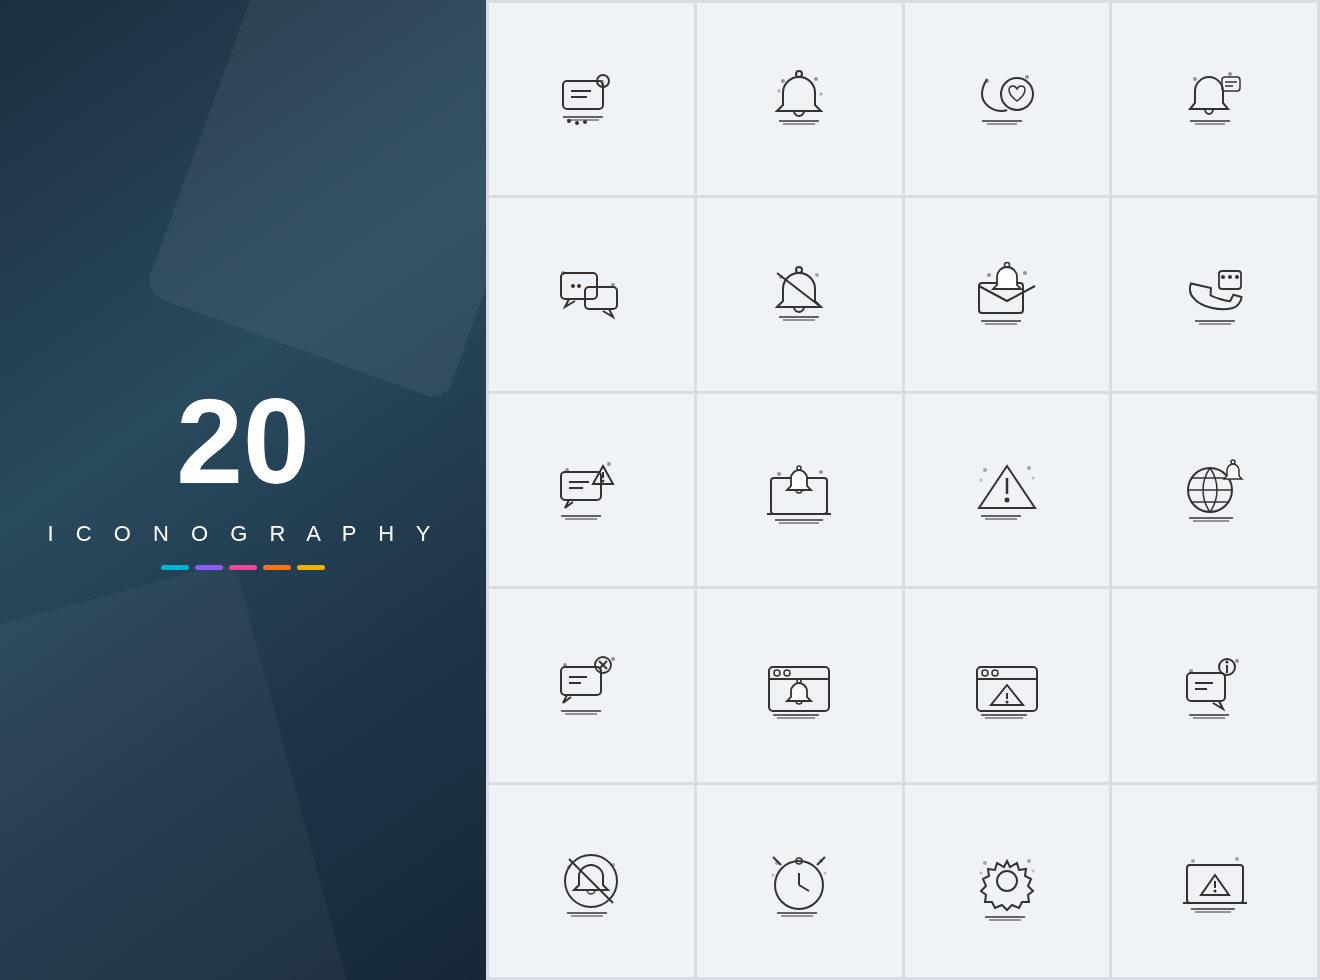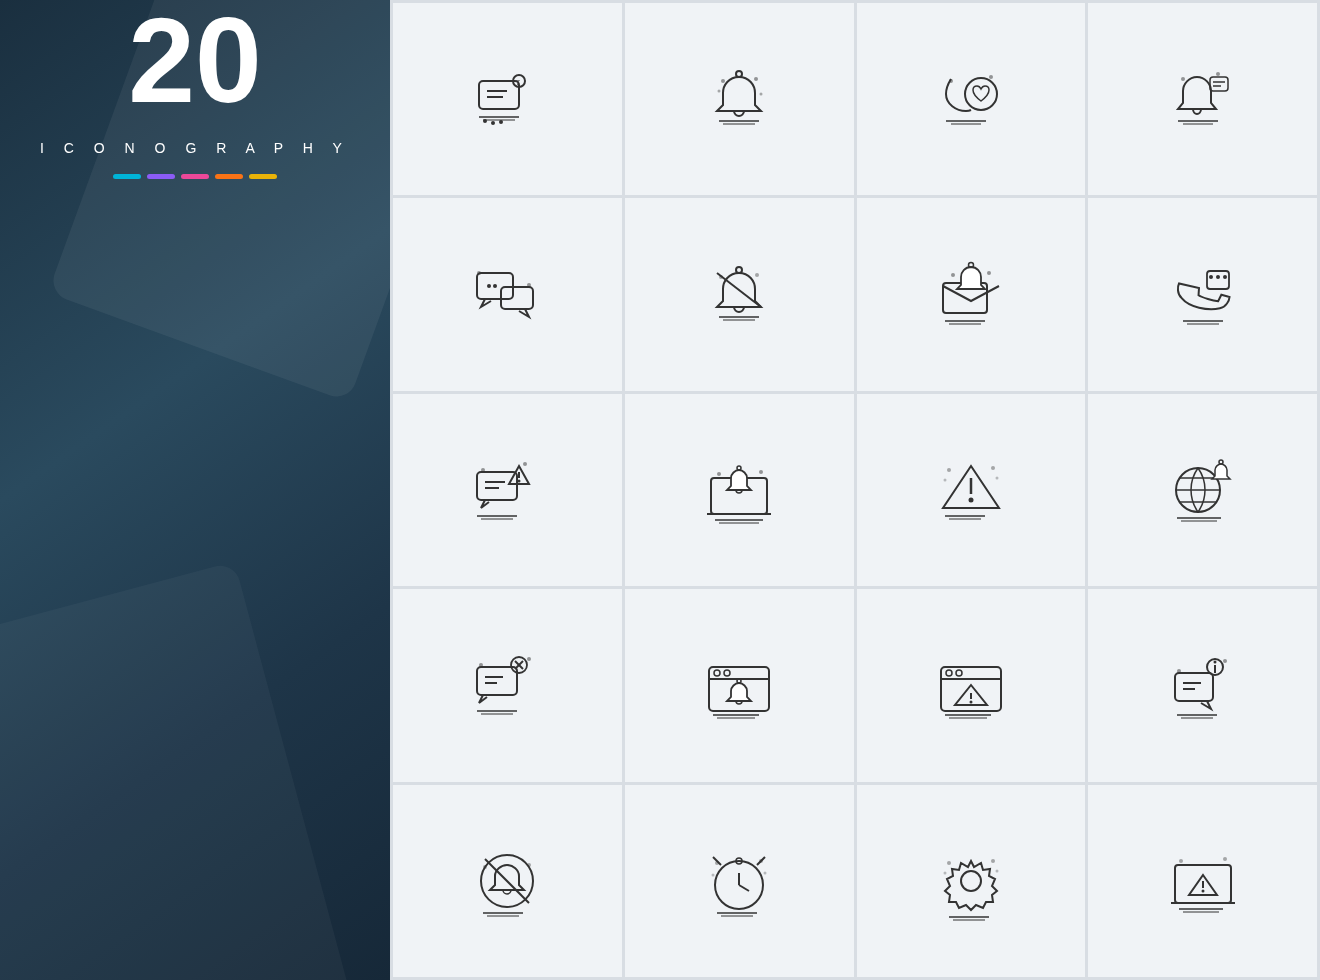--- a/index.html
+++ b/index.html
@@ -6,27 +6,28 @@
     body {
       width: 1320px;
       height: 980px;
       background: #e8edf2;
       display: flex;
       font-family: Arial, sans-serif;
       overflow: hidden;
     }
 
     .left-panel {
-      width: 390px;
+      width: 486px;
       height: 100%;
       background: linear-gradient(145deg, #1a2f3f 0%, #2a4a5e 40%, #1e3548 70%, #162838 100%);
       position: relative;
       display: flex;
       flex-direction: column;
       align-items: center;
+      justify-content: center;
       overflow: hidden;
       flex-shrink: 0;
     }
 
     .left-panel::before {
       content: '';
       position: absolute;
       top: -60px;
       right: -40px;
       width: 320px;
@@ -57,21 +58,21 @@
     .number-display {
       font-size: 120px;
       font-weight: bold;
       color: white;
       line-height: 1;
       margin-bottom: 20px;
     }
 
     .iconography-label {
       color: white;
-      font-size: 14px;
+      font-size: 22px;
       letter-spacing: 8px;
       margin-bottom: 18px;
       font-weight: 300;
     }
 
     .color-bars {
       display: flex;
       gap: 6px;
       justify-content: center;
       margin-bottom: 30px;

